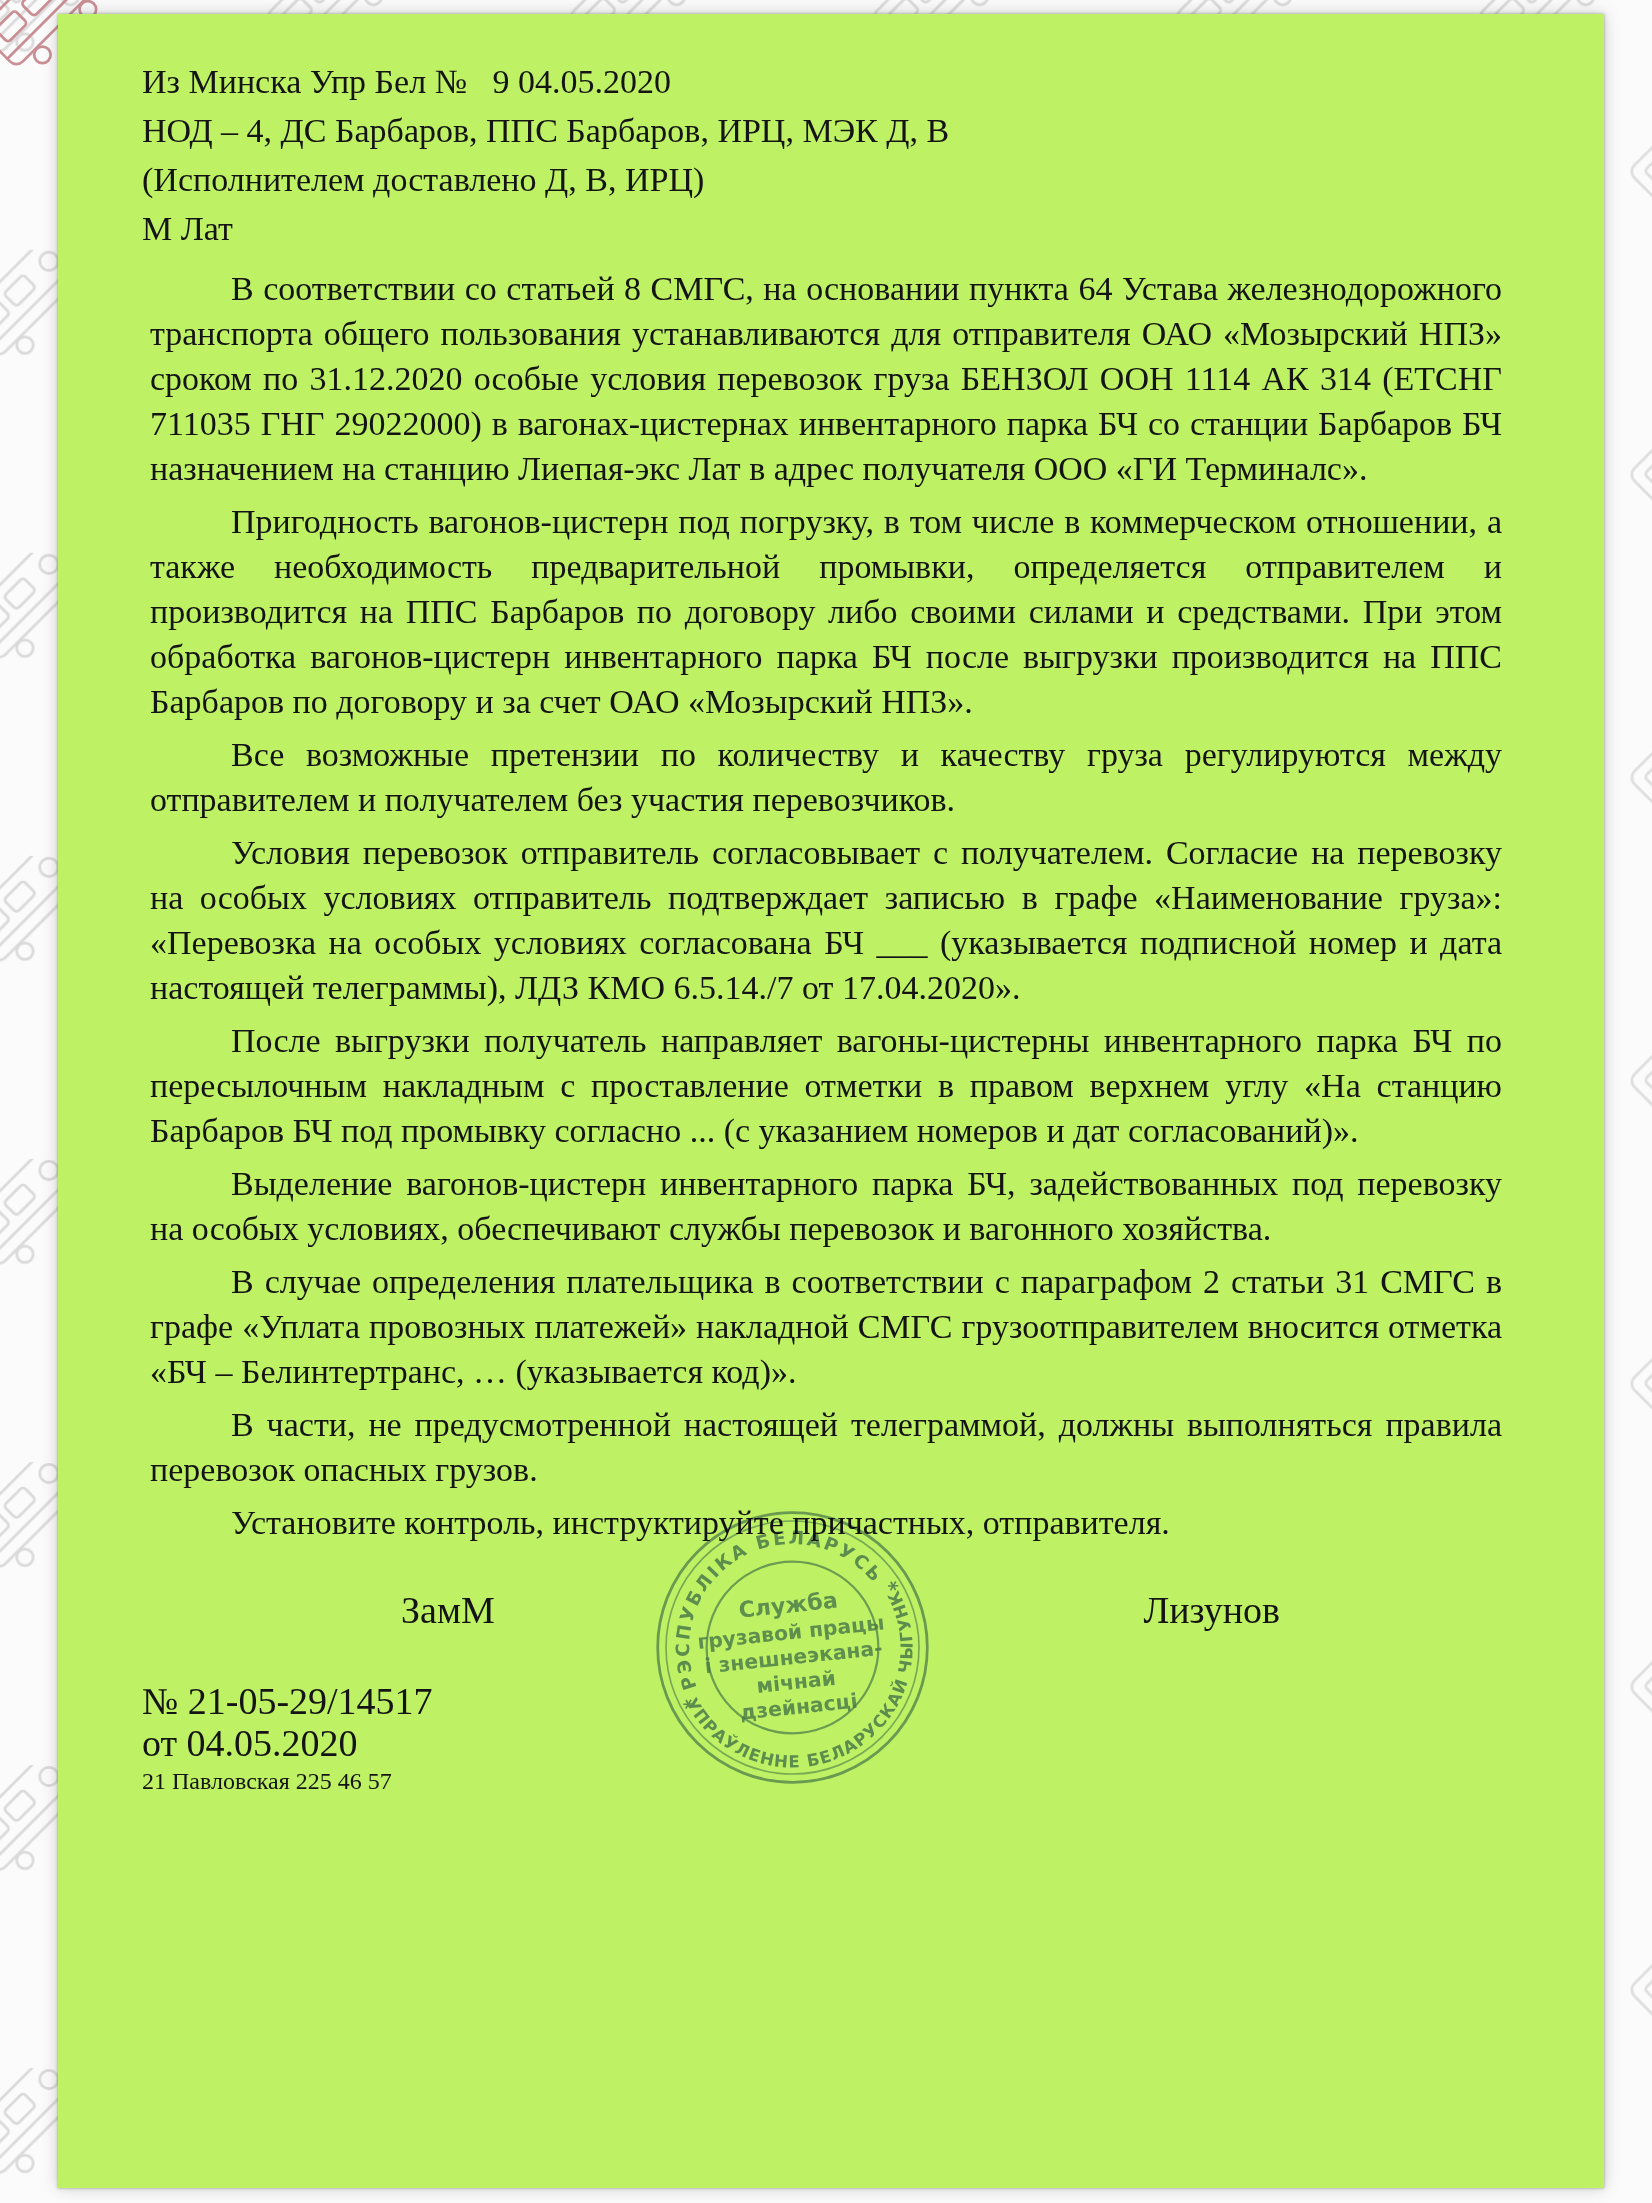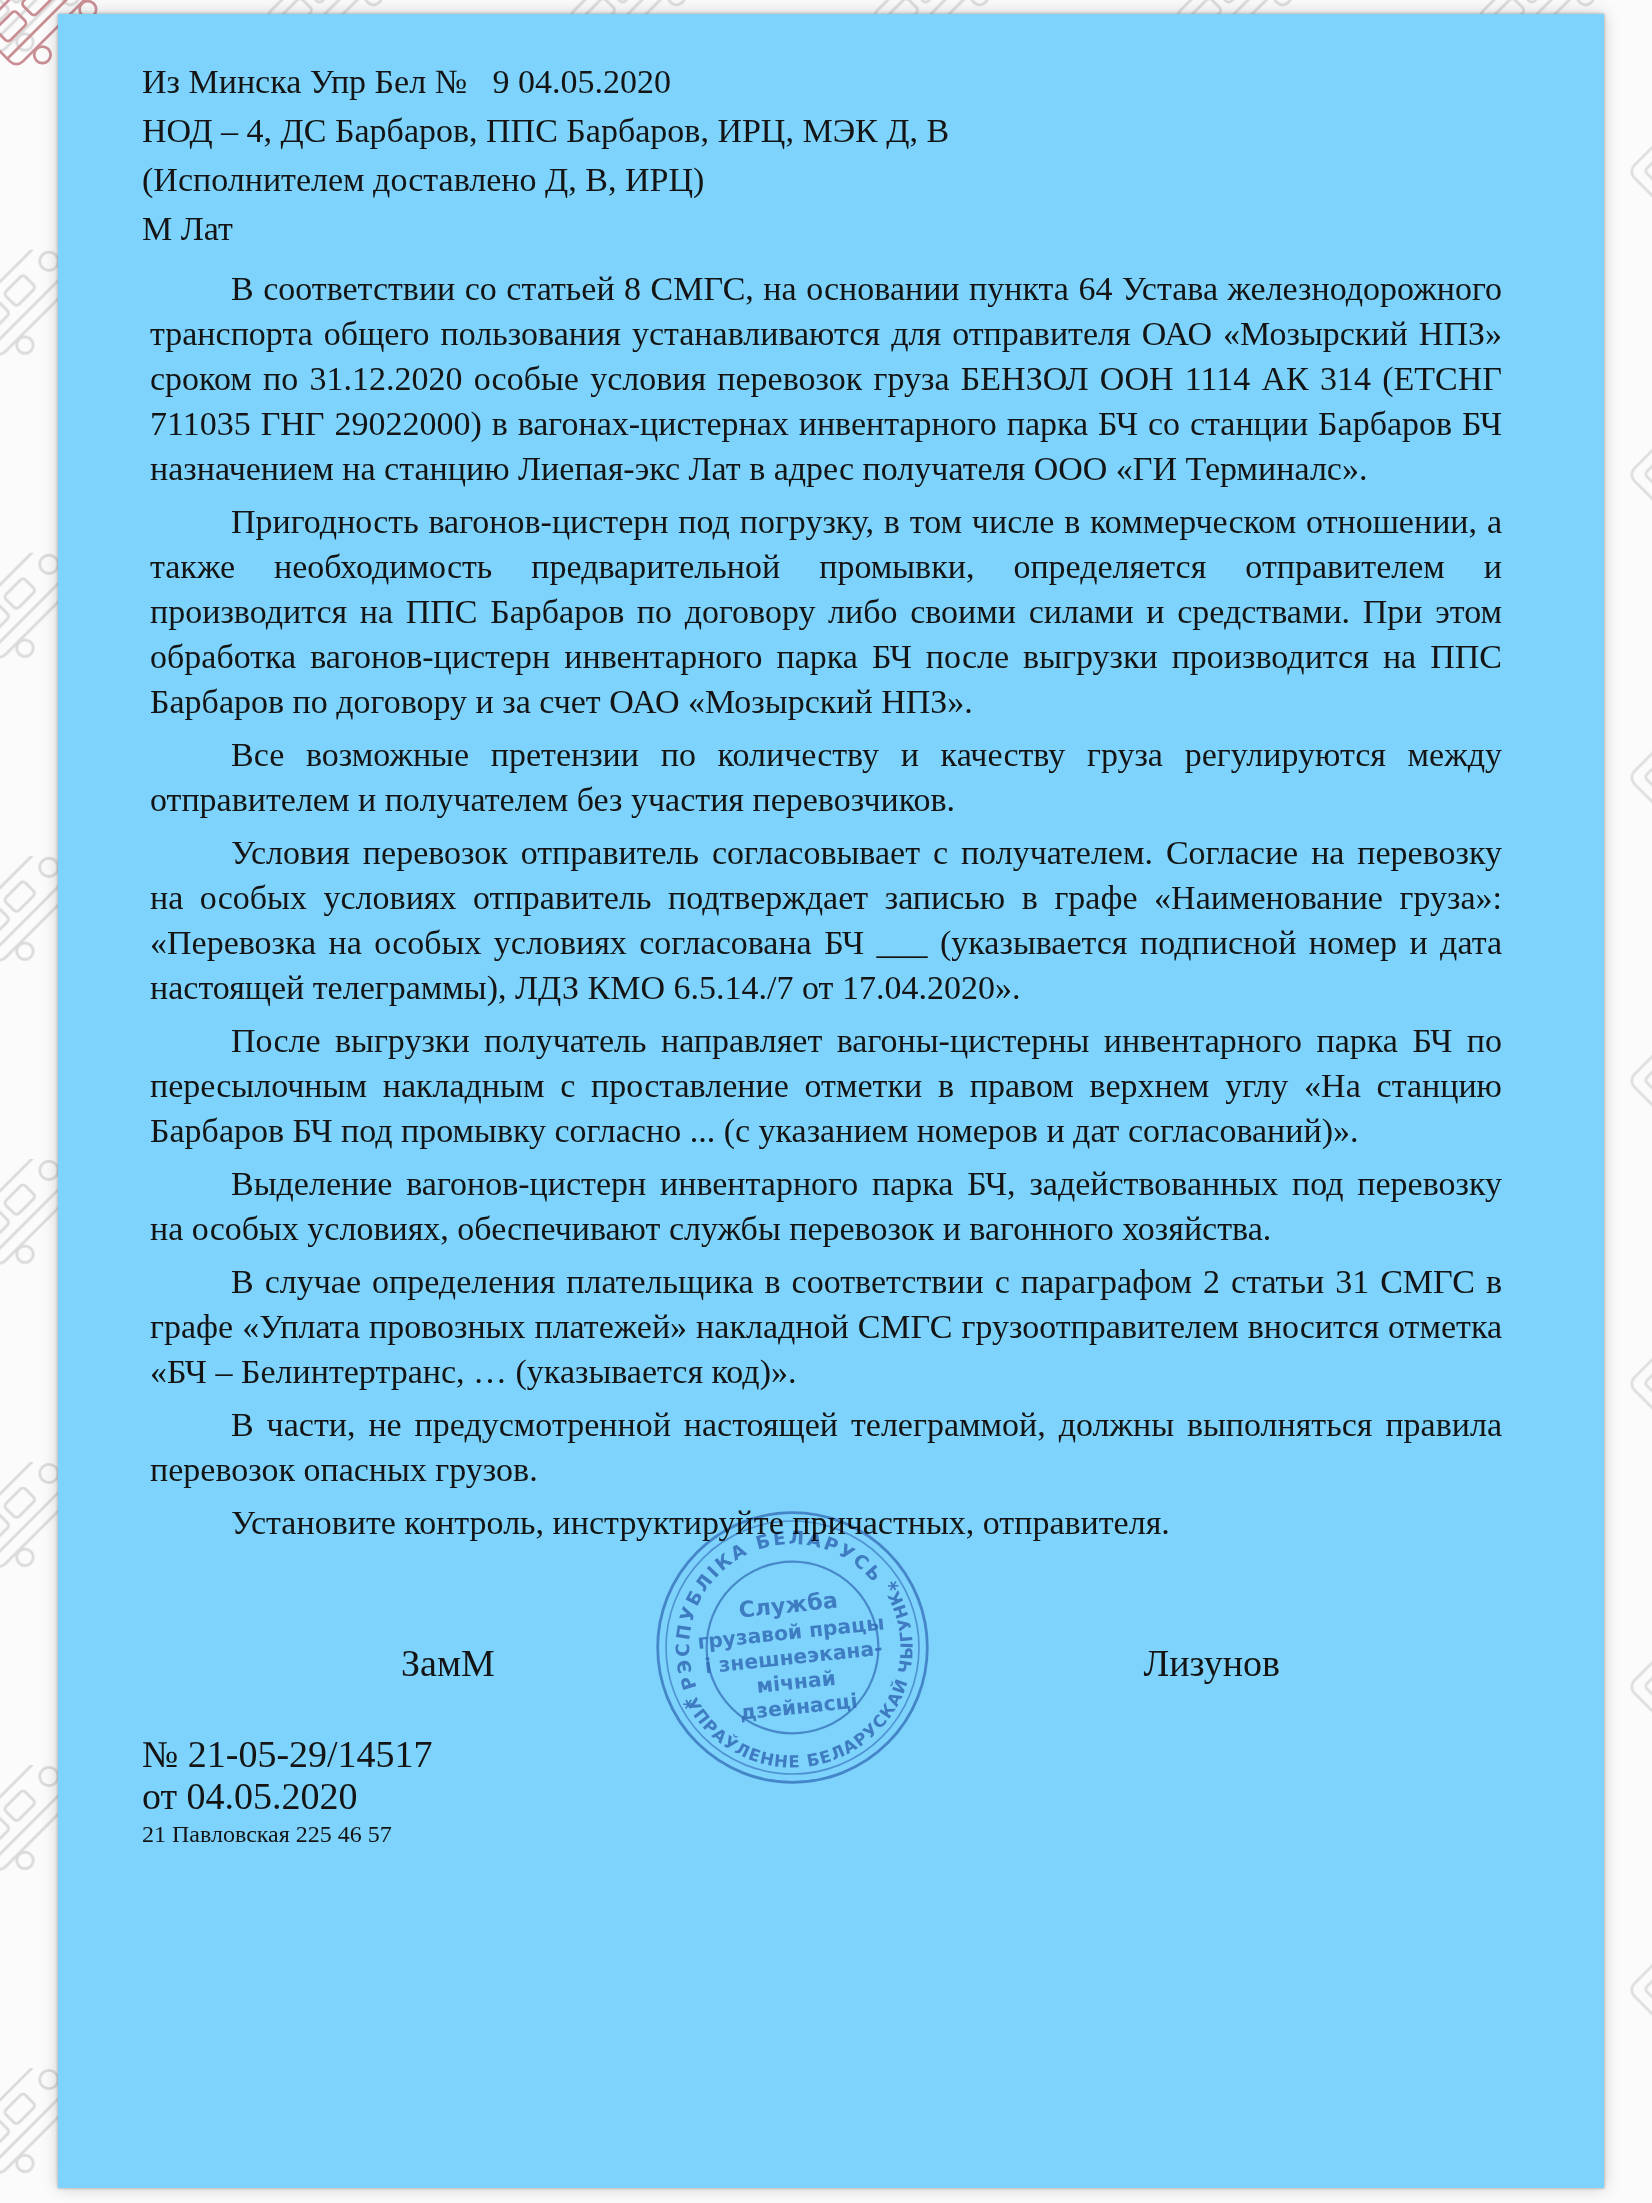--- a/index.html
+++ b/index.html
@@ -5,33 +5,33 @@
   html,body{margin:0;padding:0;}
   body{
     width:1653px;height:2204px;position:relative;overflow:hidden;
     background:#fbfbfb;
     font-family:"Liberation Serif", serif;
     color:#141414;
   }
   .wm{position:absolute;left:0;top:0;z-index:0;}
   .page{
     position:absolute;left:58px;top:13.8px;width:1546px;height:2174px;
-    background:#7dd3fc;z-index:1;
+    background:#bef264;z-index:1;
     box-shadow:0 0 2.8px rgba(90,90,90,.55), 0 0 14.7px rgba(110,110,110,.33);
   }
   .content{position:absolute;left:84px;top:43px;width:1368px;}
   .hdr p{margin:0;font-size:34px;line-height:49px;white-space:pre-wrap;}
   .paras{margin-top:13px;}
   .paras p{
     margin:8px;font-size:34px;line-height:45px;
     text-align:justify;text-indent:81px;
   }
   .sig{
     display:flex;justify-content:space-between;align-items:baseline;
-    padding:0 230px 0 259px;margin-top:96px;font-size:38px;line-height:44px;
+    padding:0 230px 0 259px;margin-top:43px;font-size:38px;line-height:44px;
   }
   .footer{margin-top:47px;}
   .footer .num{font-size:38px;line-height:44px;margin:0;}
   .footer .date{font-size:38px;line-height:40px;margin:0;}
   .footer .addr{font-size:24px;line-height:31px;margin:3.7px 0 0 0;}
   .stamp{
     position:absolute;left:596px;top:1495px;width:277px;height:277px;
     mix-blend-mode:multiply;opacity:.88;z-index:2;
   }
   .stamp text{font-family:"DejaVu Sans", sans-serif;font-weight:bold;}

